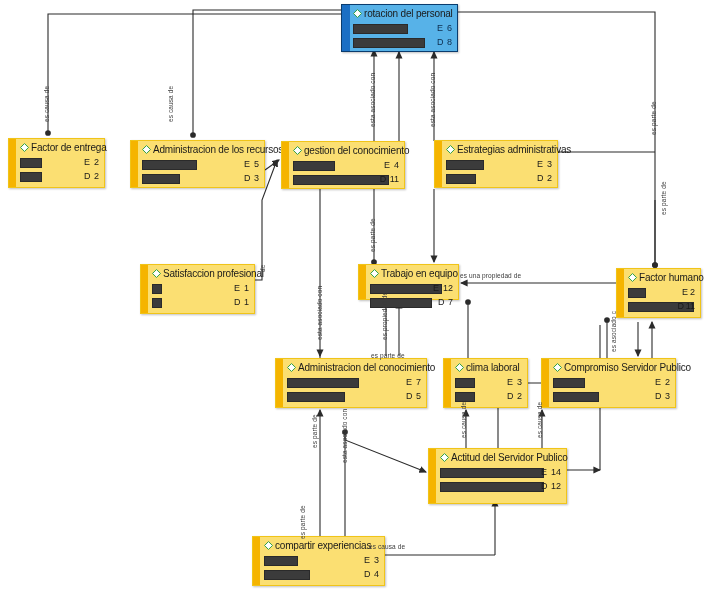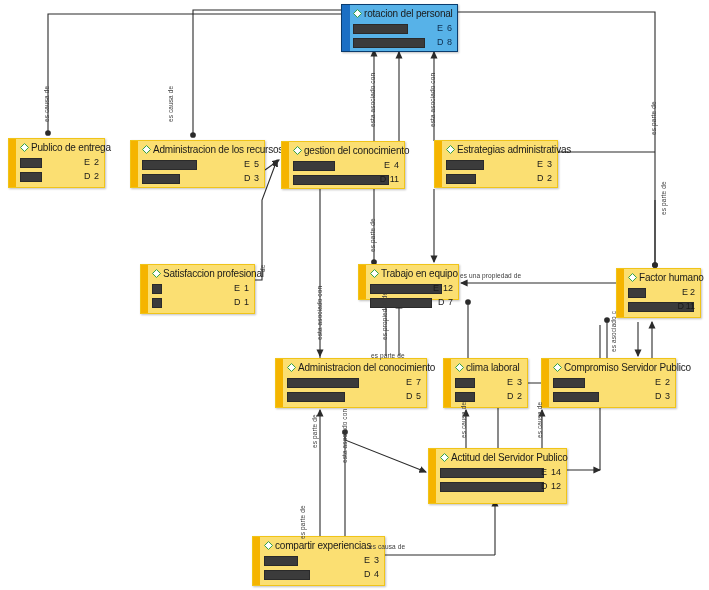--- a/index.html
+++ b/index.html
@@ -121,21 +121,21 @@
         <div class="barrow">
           <div class="bar" style="width: 72px;"></div>
           <div class="val"><span class="k">D</span><span>8</span></div>
         </div>
       </div>
     </div>
     <div class="node" style="left: 8px; top: 138px; width: 97px; height: 50px;">
       <div class="accent"></div>
       <div class="title"><svg viewBox="0 0 10 10" class="ic" width="9" height="9">
           <path d="M5,0.6 L9.4,5 L5,9.4 L0.6,5 Z" fill="#ffffff" stroke="#2f9e44" stroke-width="1.1"></path>
-        </svg><span>Publico de entrega</span></div>
+        </svg><span>Factor de entrega</span></div>
       <div class="bars">
         <div class="barrow">
           <div class="bar" style="width: 22px;"></div>
           <div class="val"><span class="k">E</span><span>2</span></div>
         </div>
         <div class="barrow">
           <div class="bar" style="width: 22px;"></div>
           <div class="val"><span class="k">D</span><span>2</span></div>
         </div>
       </div>

